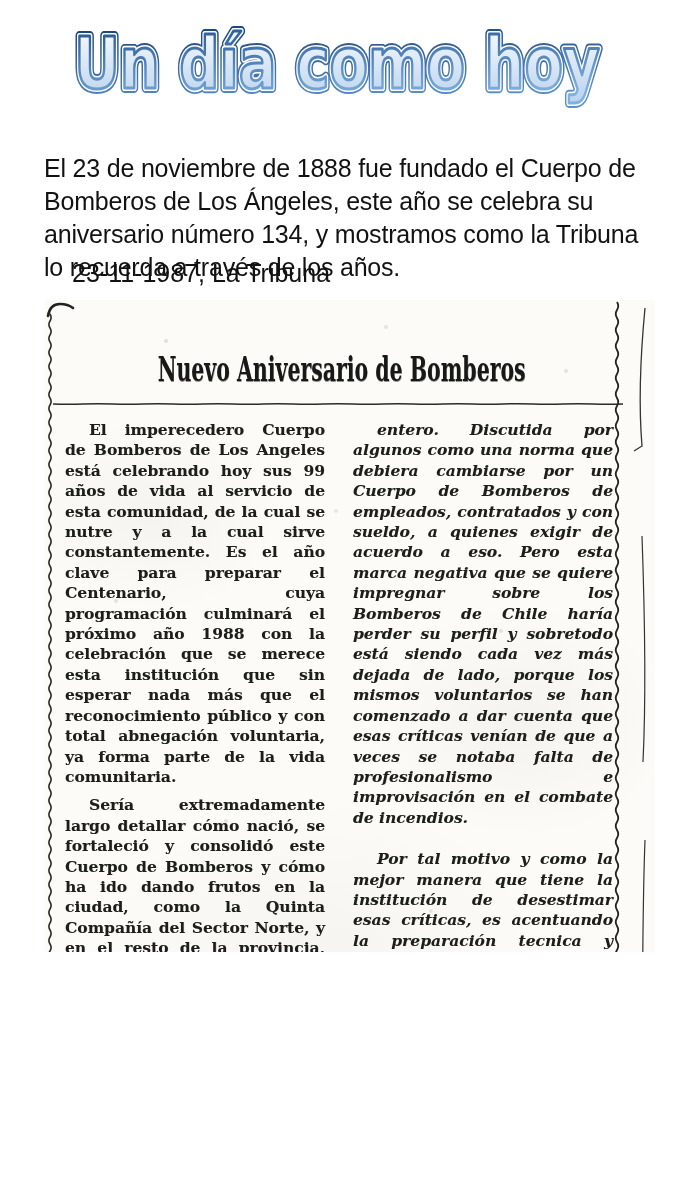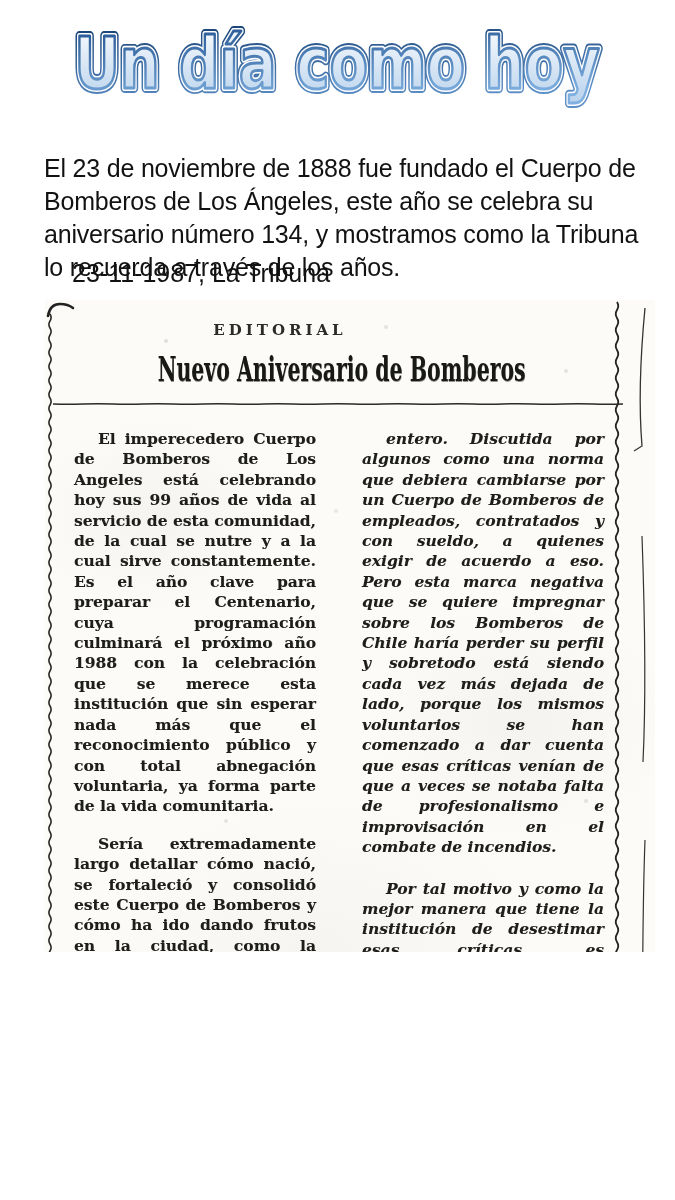--- a/index.html
+++ b/index.html
@@ -32,21 +32,21 @@
   .kicker{position:absolute;left:0;top:21px;width:470px;text-align:center;
           font-family:"DejaVu Serif",serif;font-size:15px;letter-spacing:4px;
           color:#2b2b28;font-weight:bold;}
   .headline-wrap{position:absolute;left:0;top:50px;width:434px;text-align:left;white-space:nowrap;}
   .headline-wrap span{display:inline-block;transform:scaleX(.62);transform-origin:50% 50%;
           font-family:"DejaVu Serif",serif;font-weight:bold;font-size:33px;color:#181816;
           text-shadow:.5px .5px 0 rgba(20,20,15,.45);}
   .col{position:absolute;top:112px;width:276px;font-family:"DejaVu Serif",serif;
        font-weight:700;font-size:15.5px;line-height:20.4px;color:#1d1d1a;
        text-align:justify;text-shadow:.3px .3px 0 rgba(25,25,20,.3);}
-  .col p{margin:17px;text-indent:24px;}
+  .col p{margin:8px;text-indent:24px;}
   .col-left{left:12px;}
   .col-right{left:300px;font-style:italic;}
   .col-right p + p{margin-top:21px;}
   
   .bar-orange{position:absolute;left:0;top:1077px;width:675px;height:14px;background:#b15c10;}
   .bar-navy{position:absolute;left:0;top:1091px;width:675px;height:109px;background:#1d3a5e;}
   .logo-box{position:absolute;left:3px;top:1092px;width:110px;height:108px;background:#000000;
             text-align:center;}
   .logo-title{margin-top:-3px;font-size:15.5px;font-weight:bold;color:#2e6db8;
               letter-spacing:-0.4px;font-family:"Liberation Sans",sans-serif;}
@@ -91,21 +91,20 @@
       <path id="tear-right" fill="none" stroke="#23231f" stroke-width="1.8" d="M572,2 Q574.5,6 572,10 Q569.5,14 572,18 Q574.5,22 572,26 Q569.5,30 572,34 Q574.5,38 572,42 Q569.5,46 572,50 Q574.5,54 572,58 Q569.5,62 572,66 Q574.5,70 572,74 Q569.5,78 572,82 Q574.5,86 572,90 Q569.5,94 572,98 Q574.5,102 572,106 Q569.5,110 572,114 Q574.5,118 572,122 Q569.5,126 572,130 Q574.5,134 572,138 Q569.5,142 572,146 Q574.5,150 572,154 Q569.5,158 572,162 Q574.5,166 572,170 Q569.5,174 572,178 Q574.5,182 572,186 Q569.5,190 572,194 Q574.5,198 572,202 Q569.5,206 572,210 Q574.5,214 572,218 Q569.5,222 572,226 Q574.5,230 572,234 Q569.5,238 572,242 Q574.5,246 572,250 Q569.5,254 572,258 Q574.5,262 572,266 Q569.5,270 572,274 Q574.5,278 572,282 Q569.5,286 572,290 Q574.5,294 572,298 Q569.5,302 572,306 Q574.5,310 572,314 Q569.5,318 572,322 Q574.5,326 572,330 Q569.5,334 572,338 Q574.5,342 572,346 Q569.5,350 572,354 Q574.5,358 572,362 Q569.5,366 572,370 Q574.5,374 572,378 Q569.5,382 572,386 Q574.5,390 572,394 Q569.5,398 572,402 Q574.5,406 572,410 Q569.5,414 572,418 Q574.5,422 572,426 Q569.5,430 572,434 Q574.5,438 572,442 Q569.5,446 572,450 Q574.5,454 572,458 Q569.5,462 572,466 Q574.5,470 572,474 Q569.5,478 572,482 Q574.5,486 572,490 Q569.5,494 572,498 Q574.5,502 572,506 Q569.5,510 572,514 Q574.5,518 572,522 Q569.5,526 572,530 Q574.5,534 572,538 Q569.5,542 572,546 Q574.5,550 572,554 Q569.5,558 572,562 Q574.5,566 572,570 Q569.5,574 572,578 Q574.5,582 572,586 Q569.5,590 572,594 Q574.5,598 572,602 Q569.5,606 572,610 Q574.5,614 572,618 Q569.5,622 572,626 Q574.5,630 572,634 Q569.5,638 572,642 Q574.5,646 572,650 Q569.5,654 572,658 Q574.5,662 572,666 Q569.5,670 572,674 Q574.5,678 572,682 Q569.5,686 572,690 Q574.5,694 572,698 Q569.5,702 572,706 Q574.5,710 572,714 Q569.5,718 572,722 Q574.5,726 572,730 Q569.5,734 572,738 Q574.5,742 572,746 Q569.5,750 572,754"></path>
       <path id="tear-out1" d="M600,8 C595,60 594,110 597,146 L589,151" fill="none" stroke="#33332f" stroke-width="1.3"></path>
       <path id="tear-out2" d="M597,236 C600,320 601,400 598,462" fill="none" stroke="#33332f" stroke-width="1.2"></path>
       <path id="tear-out3" d="M600,540 C597,620 598,700 597,748" fill="none" stroke="#33332f" stroke-width="1.2"></path>
       <path id="rule-headline" fill="none" stroke="#2b2b27" stroke-width="1.5" d="M8,104 Q23,104.6 38,104 Q53,103.4 68,104 Q83,104.6 98,104 Q113,103.4 128,104 Q143,104.6 158,104 Q173,103.4 188,104 Q203,104.6 218,104 Q233,103.4 248,104 Q263,104.6 278,104 Q293,103.4 308,104 Q323,104.6 338,104 Q353,103.4 368,104 Q383,104.6 398,104 Q413,103.4 428,104 Q443,104.6 458,104 Q473,103.4 488,104 Q503,104.6 518,104 Q533,103.4 548,104 Q563,104.6 578,104"></path>
       <path id="tear-bottom1" fill="none" stroke="#23231f" stroke-width="1.5" d="M3,750 Q6,751.8 9,750 Q12,748.2 15,750 Q18,751.8 21,750 Q24,748.2 27,750 Q30,751.8 33,750 Q36,748.2 39,750 Q42,751.8 45,750 Q48,748.2 51,750 Q54,751.8 57,750 Q60,748.2 63,750 Q66,751.8 69,750 Q72,748.2 75,750 Q78,751.8 81,750 Q84,748.2 87,750 Q90,751.8 93,750 Q96,748.2 99,750 Q102,751.8 105,750 Q108,748.2 111,750 Q114,751.8 117,750 Q120,748.2 123,750 Q126,751.8 129,750 Q132,748.2 135,750 Q138,751.8 141,750 Q144,748.2 147,750 Q150,751.8 153,750 Q156,748.2 159,750 Q162,751.8 165,750 Q168,748.2 171,750 Q174,751.8 177,750 Q180,748.2 183,750 Q186,751.8 189,750 Q192,748.2 195,750 Q198,751.8 201,750"></path>
       <path id="tear-bottom2" fill="none" stroke="#23231f" stroke-width="1.5" d="M214,750 Q217,751.8 220,750 Q223,748.2 226,750 Q229,751.8 232,750 Q235,748.2 238,750 Q241,751.8 244,750 Q247,748.2 250,750 Q253,751.8 256,750 Q259,748.2 262,750 Q265,751.8 268,750 Q271,748.2 274,750 Q277,751.8 280,750 Q283,748.2 286,750 Q289,751.8 292,750 Q295,748.2 298,750 Q301,751.8 304,750 Q307,748.2 310,750 Q313,751.8 316,750 Q319,748.2 322,750 Q325,751.8 328,750 Q331,748.2 334,750 Q337,751.8 340,750 Q343,748.2 346,750 Q349,751.8 352,750 Q355,748.2 358,750 Q361,751.8 364,750 Q367,748.2 370,750 Q373,751.8 376,750 Q379,748.2 382,750 Q385,751.8 388,750 Q391,748.2 394,750 Q397,751.8 400,750 Q403,748.2 406,750 Q409,751.8 412,750 Q415,748.2 418,750 Q421,751.8 424,750 Q427,748.2 430,750 Q433,751.8 436,750 Q439,748.2 442,750 Q445,751.8 448,750 Q451,748.2 454,750 Q457,751.8 460,750 Q463,748.2 466,750 Q469,751.8 472,750"></path>
       <path id="tear-bottom3" fill="none" stroke="#23231f" stroke-width="1.5" d="M488,752 Q491,753.8 494,752 Q497,750.2 500,752 Q503,753.8 506,752 Q509,750.2 512,752 Q515,753.8 518,752 Q521,750.2 524,752 Q527,753.8 530,752 Q533,750.2 536,752 Q539,753.8 542,752 Q545,750.2 548,752 Q551,753.8 554,752 Q557,750.2 560,752 Q563,753.8 566,752 Q569,750.2 572,752 Q575,753.8 578,752 Q581,750.2 584,752 Q587,753.8 590,752 Q593,750.2 596,752 Q599,753.8 602,752 Q605,750.2 608,752"></path>
     </svg>
 
-    <div class="kicker">EDITORIAL</div>
 
     <div class="headline-wrap">
       <span>Nuevo Aniversario de Bomberos</span>
     </div>
 
     <div class="col col-left">
       <p>El imperecedero Cuerpo de Bomberos de Los Angeles está celebrando hoy sus 99 años de vida al servicio de esta comunidad, de la cual se nutre y a la cual sirve constantemente. Es el año clave para preparar el Centenario, cuya programación culminará el próximo año 1988 con la celebración que se merece esta institución que sin esperar nada más que el reconocimiento público y con total abnegación voluntaria, ya forma parte de la vida comunitaria.</p>
       <p>Sería extremadamente largo detallar cómo nació, se fortaleció y consolidó este Cuerpo de Bomberos y cómo ha ido dando frutos en la ciudad, como la Quinta Compañía del Sector Norte, y en el resto de la provincia, por su apoyo constante en la creación y organización de otros cuerpos bomberiles, tan necesarios a cada ciudad, a la que sirve de muchas maneras más que apagando incendios.</p>
       <p>Nunca será excesivo destacar la carasterística básica de los Caballeros del Fuego: su entrega voluntaria a su causa, que los distingue de muchos otros similares del mundo</p>
     </div>

